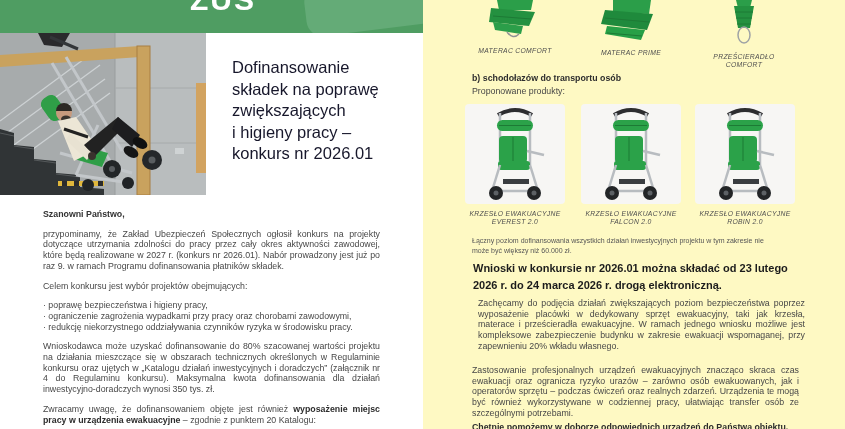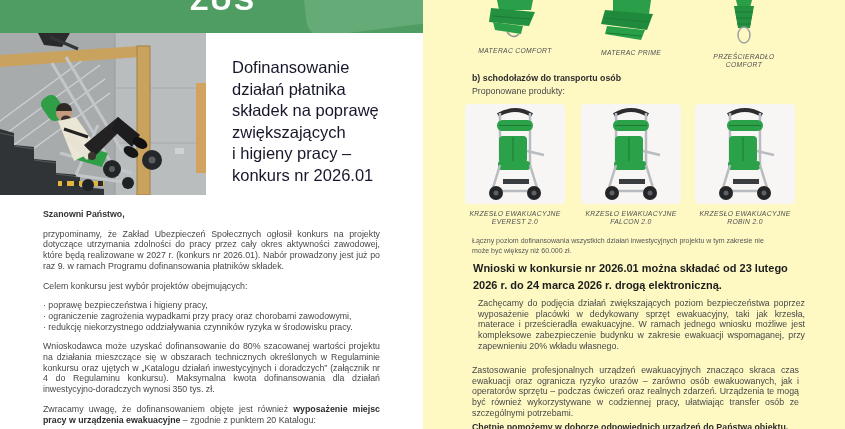--- a/index.html
+++ b/index.html
@@ -127,21 +127,20 @@
         <circle cx="112" cy="136" r="3" fill="#595d60"></circle>
       <circle cx="152" cy="127" r="10" fill="#24272a"></circle>
         <circle cx="152" cy="127" r="3.5" fill="#595d60"></circle>
       <circle cx="128" cy="150" r="6" fill="#202326"></circle>
       <circle cx="88" cy="152" r="6" fill="#202326"></circle>
     </svg>
   </div>
 
   <div class="abs title-block">
     <div>Dofinansowanie</div>
-    <div>działań płatnika</div>
     <div>składek na poprawę</div>
     <div>zwiększających</div>
     <div>i higieny pracy –</div>
     <div>konkurs nr 2026.01</div>
   </div>
 
   <div class="abs left-text">
     <p class="salutation">Szanowni Państwo,</p>
     <p>przypominamy, że Zakład Ubezpieczeń Społecznych ogłosił konkurs na projekty dotyczące utrzymania zdolności do pracy przez cały okres aktywności zawodowej, które będą realizowane w 2027 r. (konkurs nr 2026.01). Nabór prowadzony jest już po raz 9. w ramach Programu dofinansowania płatników składek.</p>
     <p>Celem konkursu jest wybór projektów obejmujących:</p>

